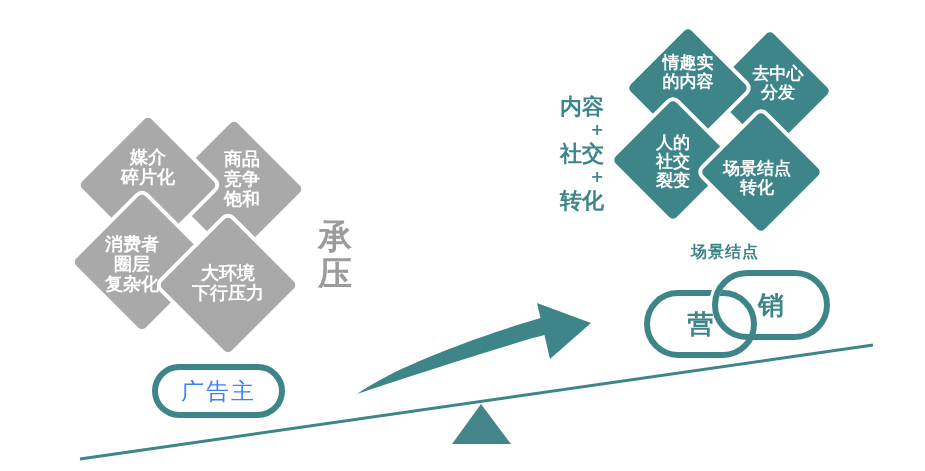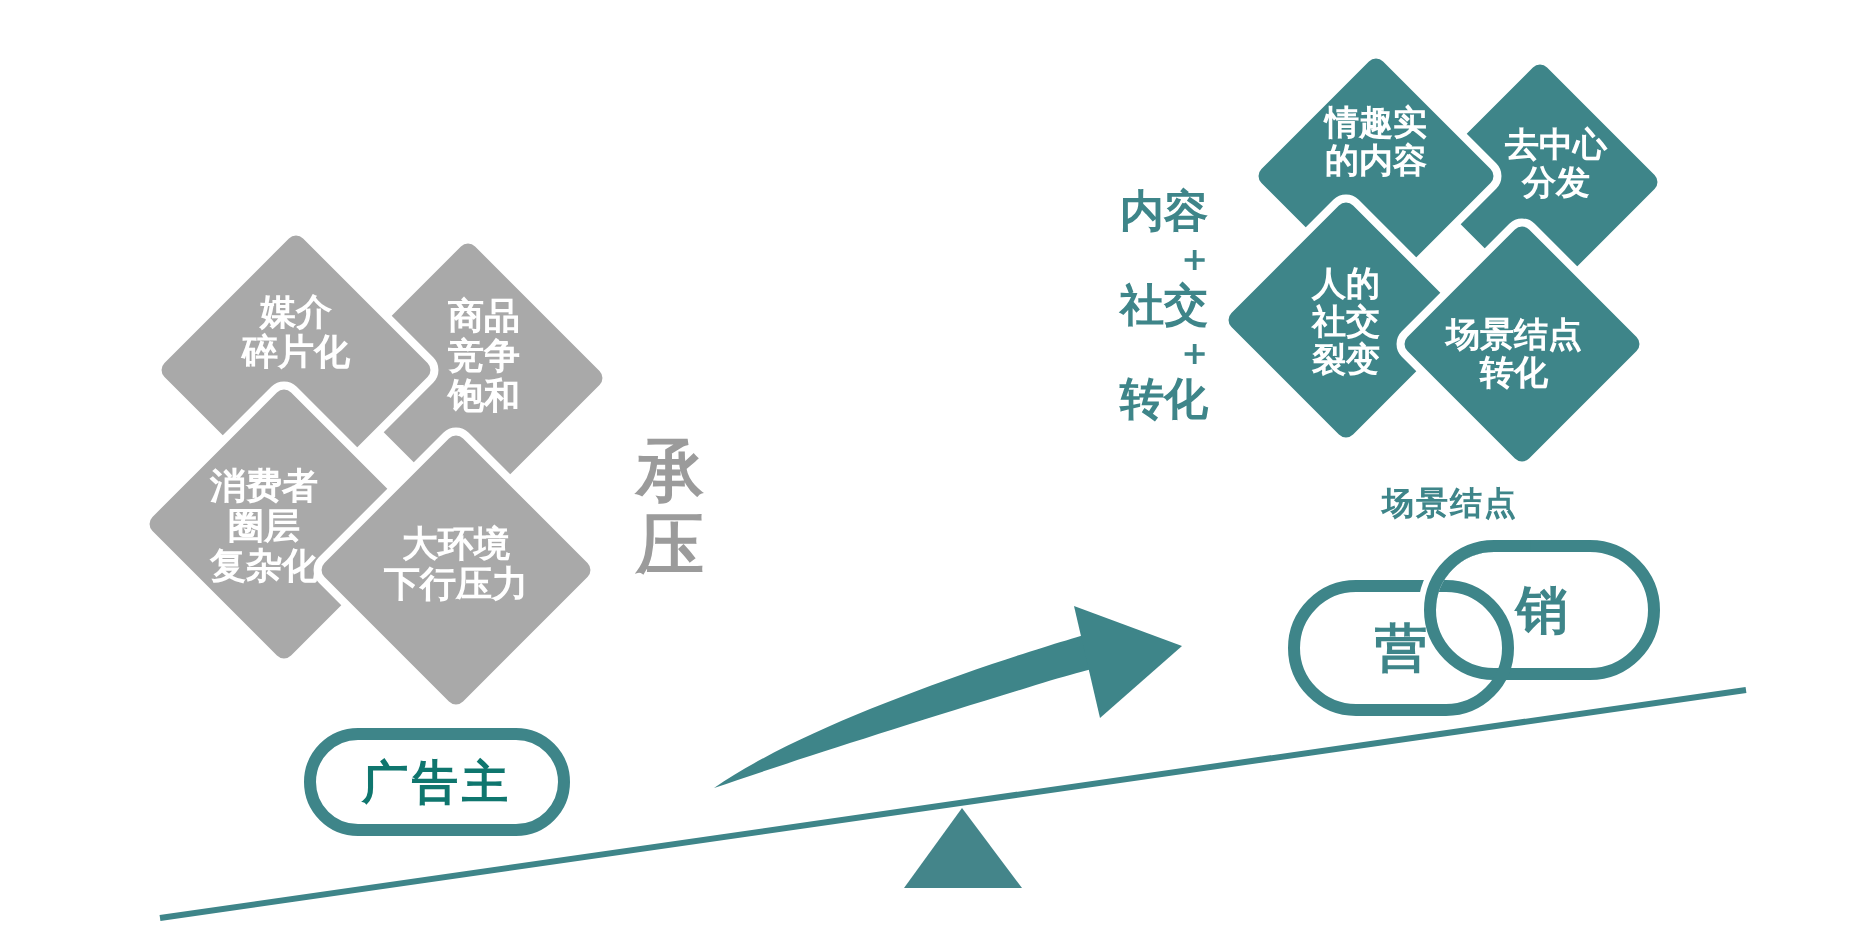--- a/index.html
+++ b/index.html
@@ -74,21 +74,21 @@
   }
   #ring-right-over {
     position:absolute; left:712px; top:270px; width:118px; height:70px;
     border:6px solid #3E8589; border-radius:35px; box-sizing:border-box;
     clip-path:inset(0 55% 50% 0); z-index:4;
   }
   #advertiser {
     position:absolute; left:152px; top:364px; width:133px; height:54px;
     border:6px solid #3E8589; border-radius:27px; box-sizing:border-box;
     display:flex; align-items:center; justify-content:center;
-    font-size:23px; font-weight:bold; color:#0f766e; letter-spacing:2px; z-index:2;
+    font-size:23px; font-weight:normal; color:#3b82f6; letter-spacing:2px; z-index:2;
   }
 </style>
 </head>
 <body>
 
 <div class="canvas">
 
   <svg class="layer" viewBox="0 0 925 471">
     <line x1="80" y1="459" x2="873" y2="345" stroke="#3E8589" stroke-width="3"></line>
     <polygon points="481,404 452,444 511,444" fill="#44858A"></polygon>

